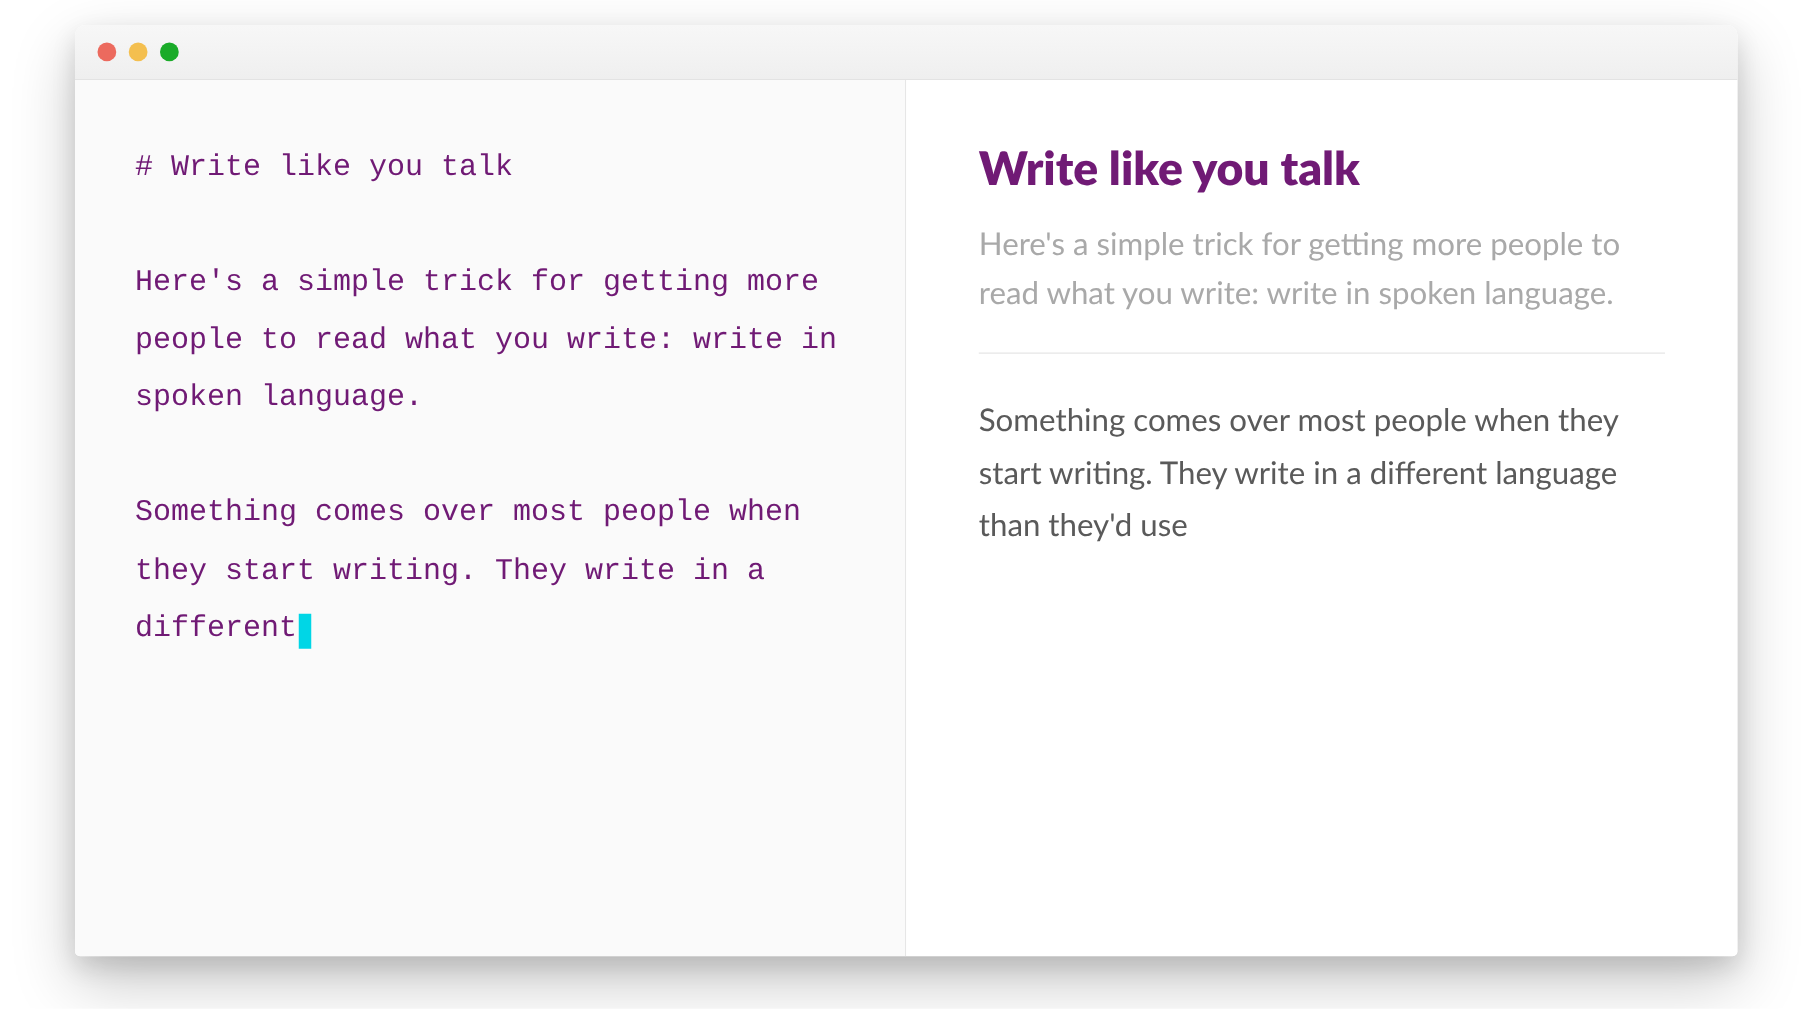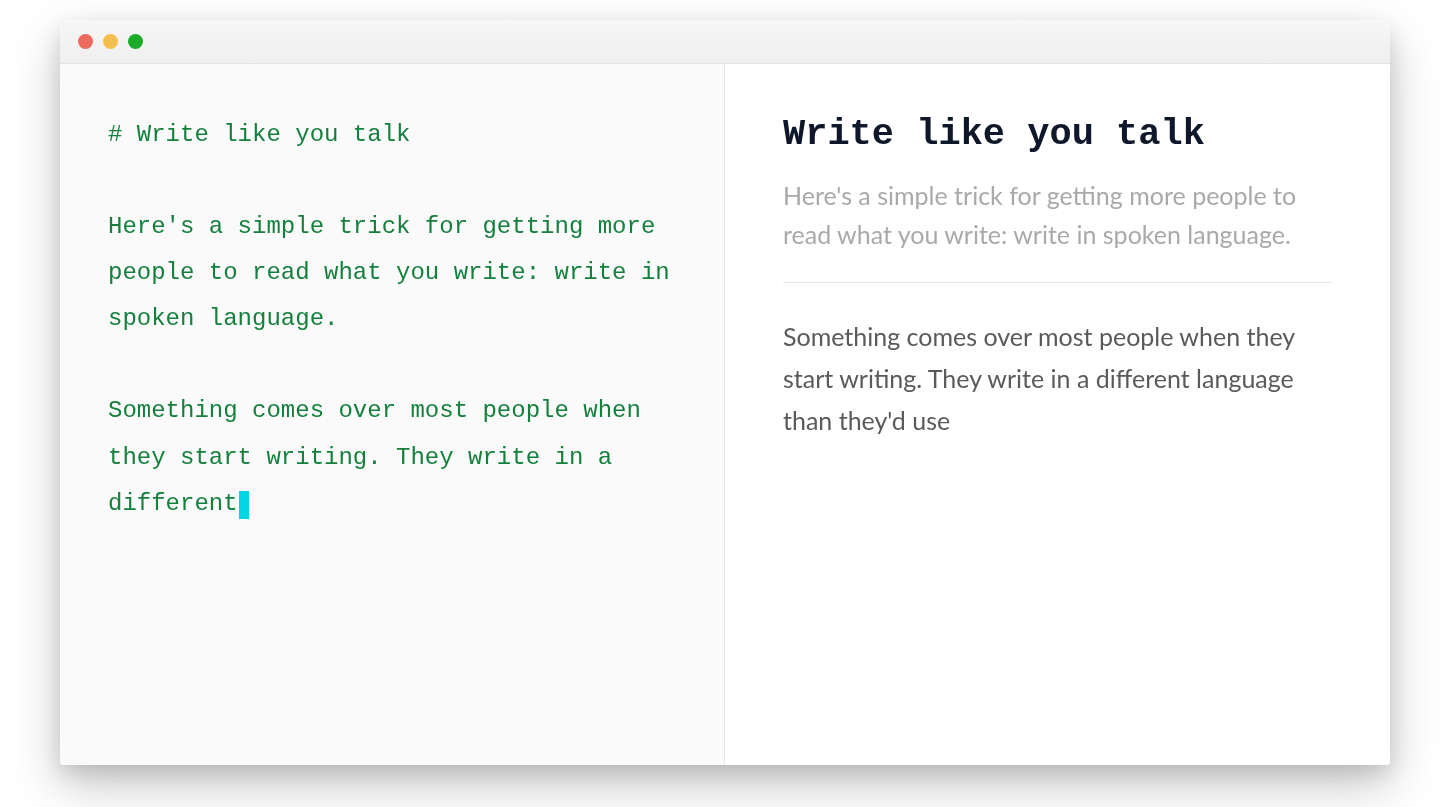--- a/index.html
+++ b/index.html
@@ -67,44 +67,43 @@
       flex: 1 1 50%;
       background: #ffffff;
       padding: 48px 58px 0 58px;
       overflow: hidden;
     }
 
     .editor-text {
       font-family: 'SFMono-Regular', Consolas, 'Liberation Mono', Menlo, monospace;
       font-size: 24px;
       line-height: 1.92;
-      color: #15803d;
+      color: #701a75;
       white-space: pre-wrap;
       word-wrap: break-word;
       outline: none;
     }
 
     .cursor {
       display: inline-block;
       width: 10px;
       height: 1.15em;
       background: #00d6e6;
       vertical-align: text-bottom;
       margin-left: 1px;
       position: relative;
       top: 2px;
     }
 
     .preview-title {
       font-size: 37px;
       font-weight: 800;
-      color: #0f172a;
+      color: #701a75;
       margin-bottom: 20px;
       line-height: 1.2;
-      font-family: Liberation Mono, monospace;
     }
 
     .preview-intro {
       font-size: 25px;
       line-height: 1.55;
       color: #a9a9a9;
       font-weight: 400;
       margin-bottom: 28px;
     }
 

